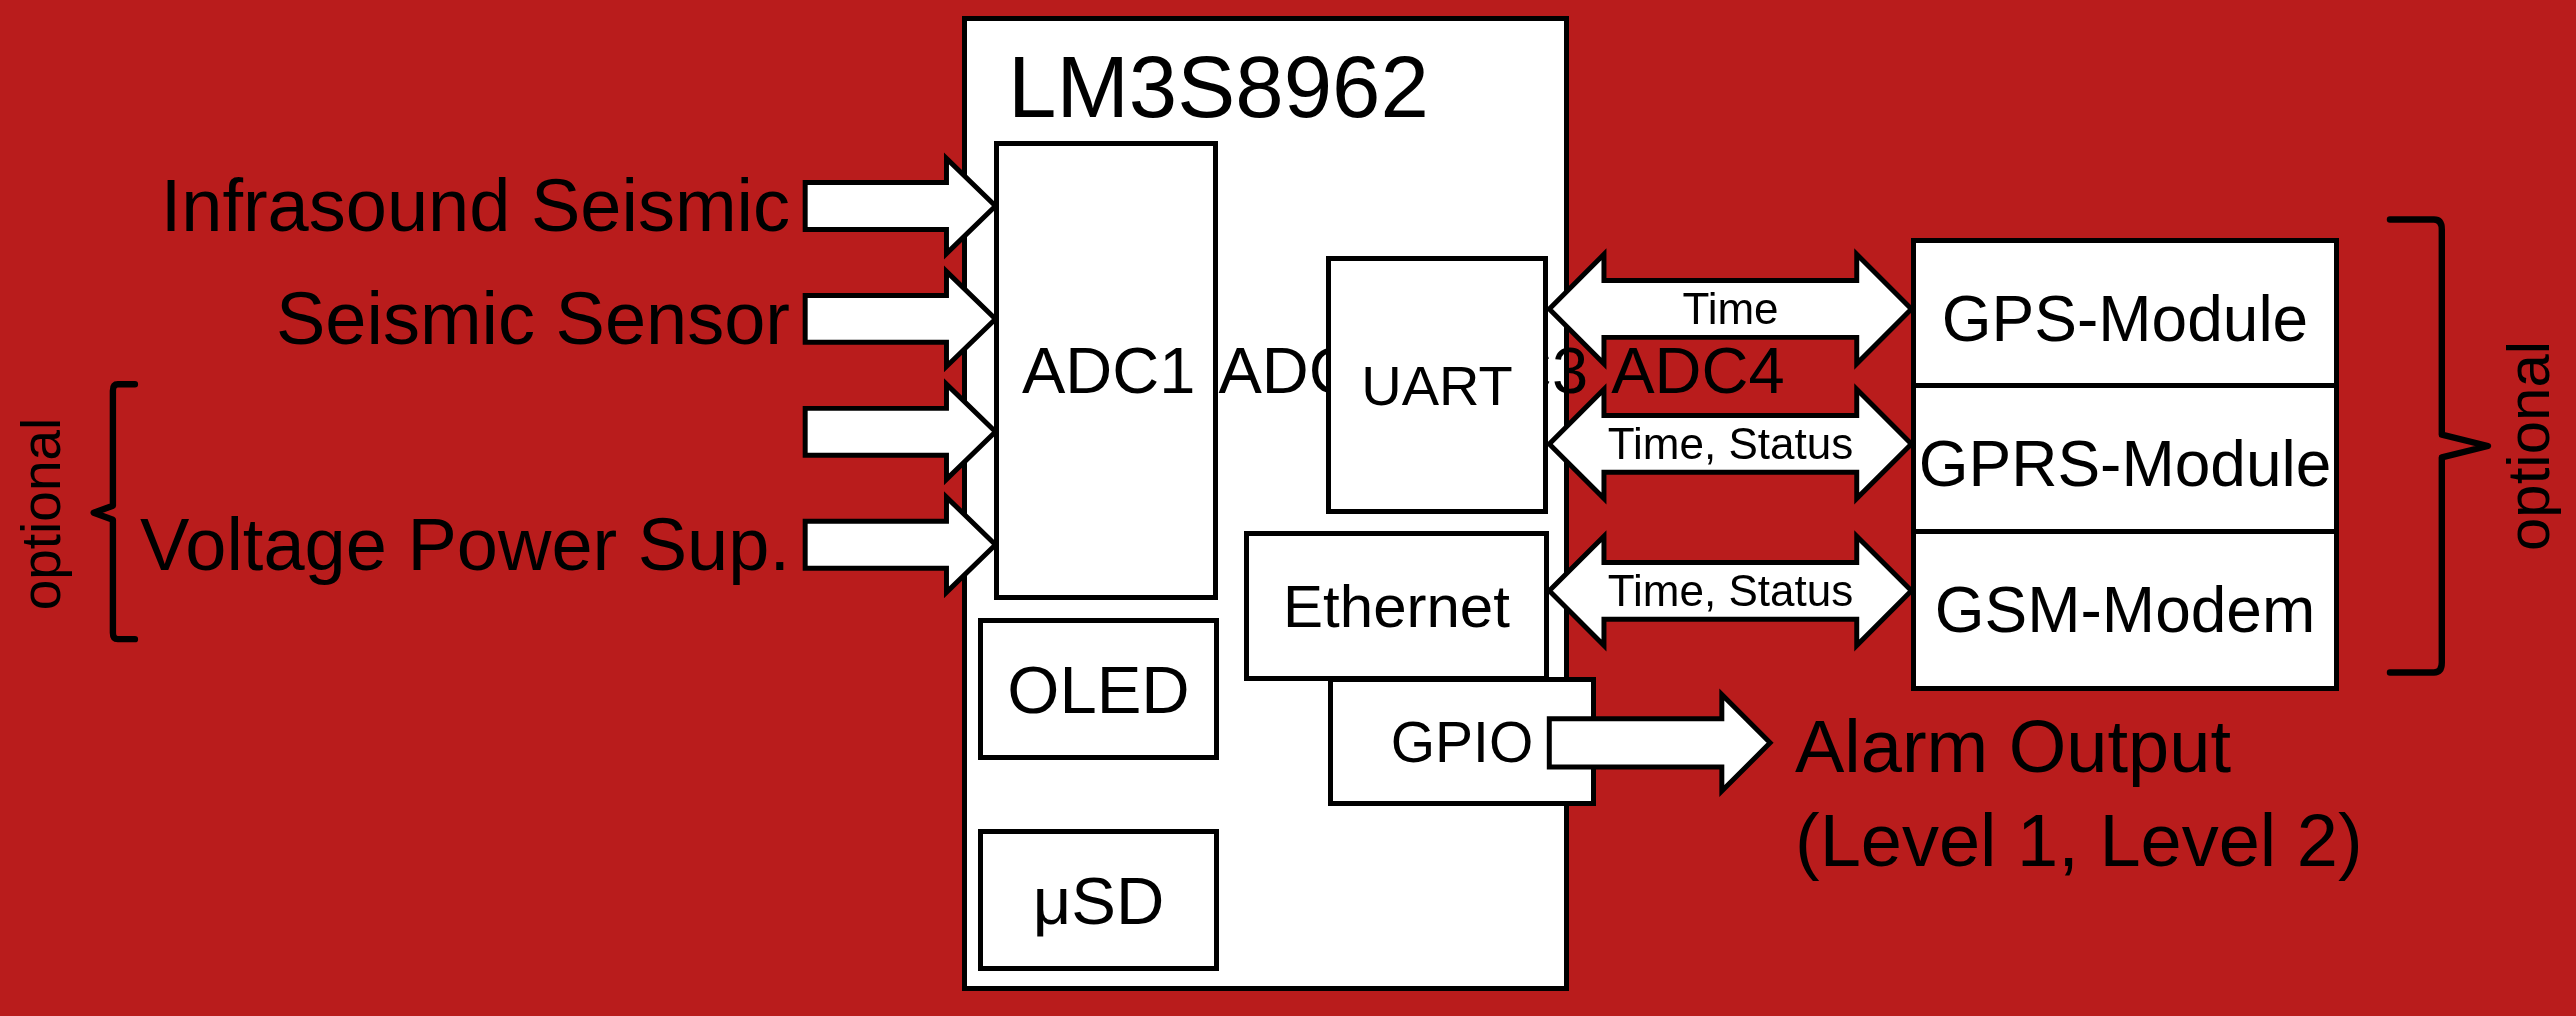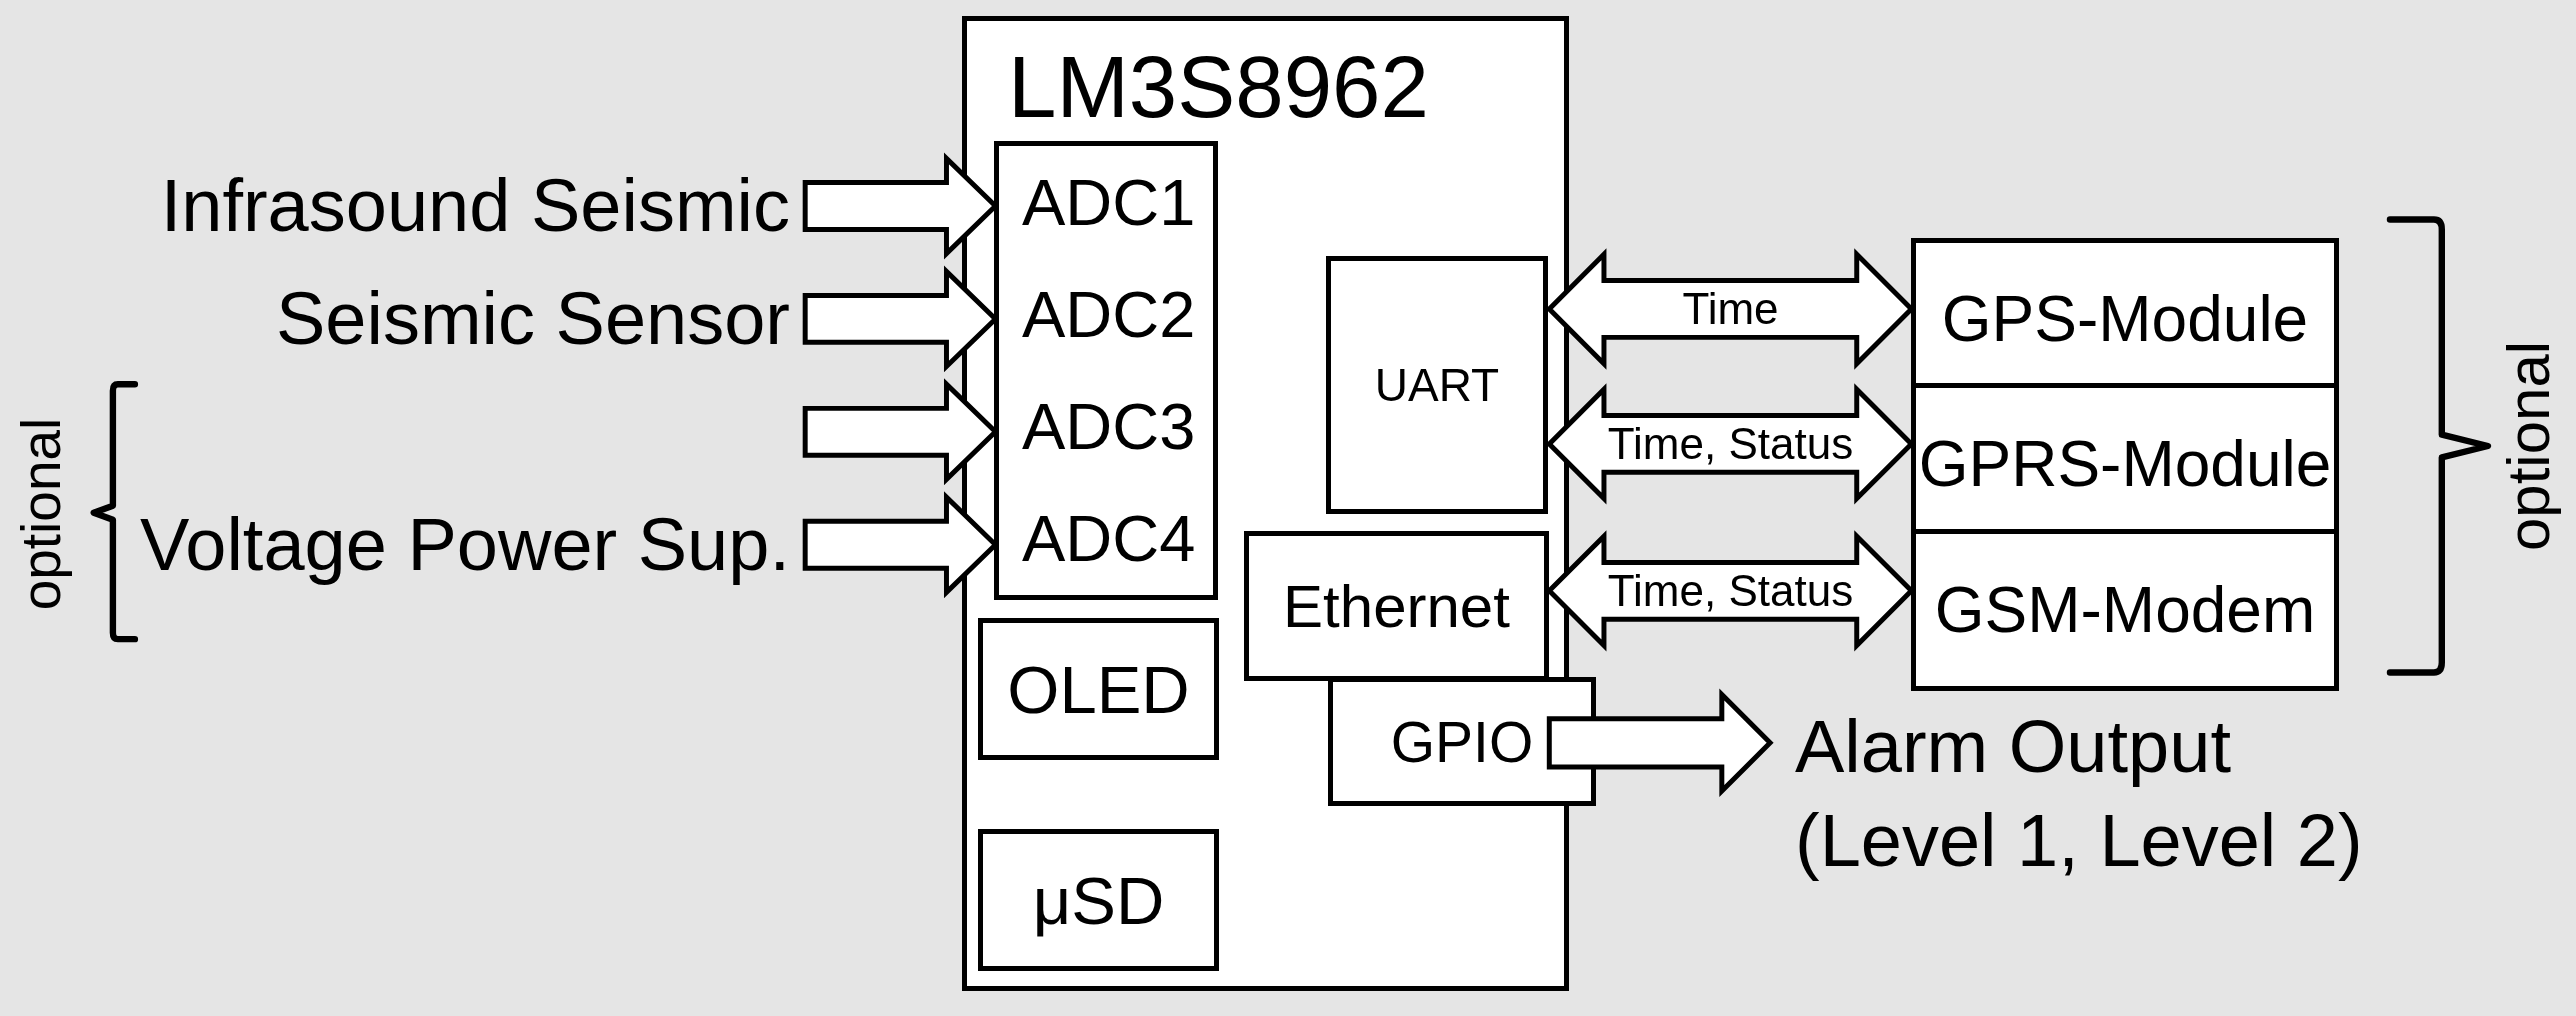--- a/index.html
+++ b/index.html
@@ -1,19 +1,19 @@
 <!DOCTYPE html>
 <html style="font-size:11.4px"><head>
 <meta charset="utf-8">
 <style>
   html,body{margin:0;padding:0;background:#ffffff;}
   .stage{
     position:relative;
     width:2576px;height:1017px;
-    background:#e5e5e5;
+    background:#b91c1c;
     font-family:"Liberation Sans", sans-serif;
     color:#000;
     overflow:hidden;
   }
   .stage svg{position:absolute;left:0;top:0;z-index:3;}
   .box{
     position:absolute;
     border:5px solid #000;
     box-sizing:border-box;
     background:#fff;
@@ -25,30 +25,30 @@
     display:block;
     z-index:1;
   }
   .mcu-title{
     position:absolute;left:1008px;top:41px;
     font-size:87px;line-height:92px;
     z-index:2;
   }
   .adc-box{
     left:994px;top:141px;width:224px;height:459px;
-    display:flex;flex-direction:column;justify-content:space-around;
+    display:flex;flex-direction:row;justify-content:space-around;
     align-items:stretch;z-index:2;
   }
   .adc-row{
     flex:1;display:flex;align-items:center;
     padding-left:23px;font-size:65px;
   }
   .oled-box{left:978px;top:618px;width:241px;height:142px;font-size:67px;z-index:2;}
   .usd-box{left:978px;top:829px;width:241px;height:142px;font-size:67px;z-index:2;}
-  .uart-box{left:1326px;top:256px;width:222px;height:258px;font-size:46px;z-index:2;}
+  .uart-box{left:1326px;top:256px;width:222px;height:258px;font-size:56px;z-index:2;}
   .ethernet-box{left:1244px;top:531px;width:305px;height:150px;font-size:60px;z-index:2;}
   .gpio-box{left:1328px;top:677px;width:268px;height:129px;font-size:57px;z-index:2;}
   .module-box{left:1911px;width:428px;height:162px;font-size:64px;z-index:2;}
   .gps-box{top:238px;}
   .gprs-box{top:383px;}
   .gsm-box{top:529px;}
   .input-label{
     position:absolute;left:80px;width:710px;height:85px;
     text-align:right;line-height:85px;font-size:74px;
     white-space:nowrap;z-index:2;

